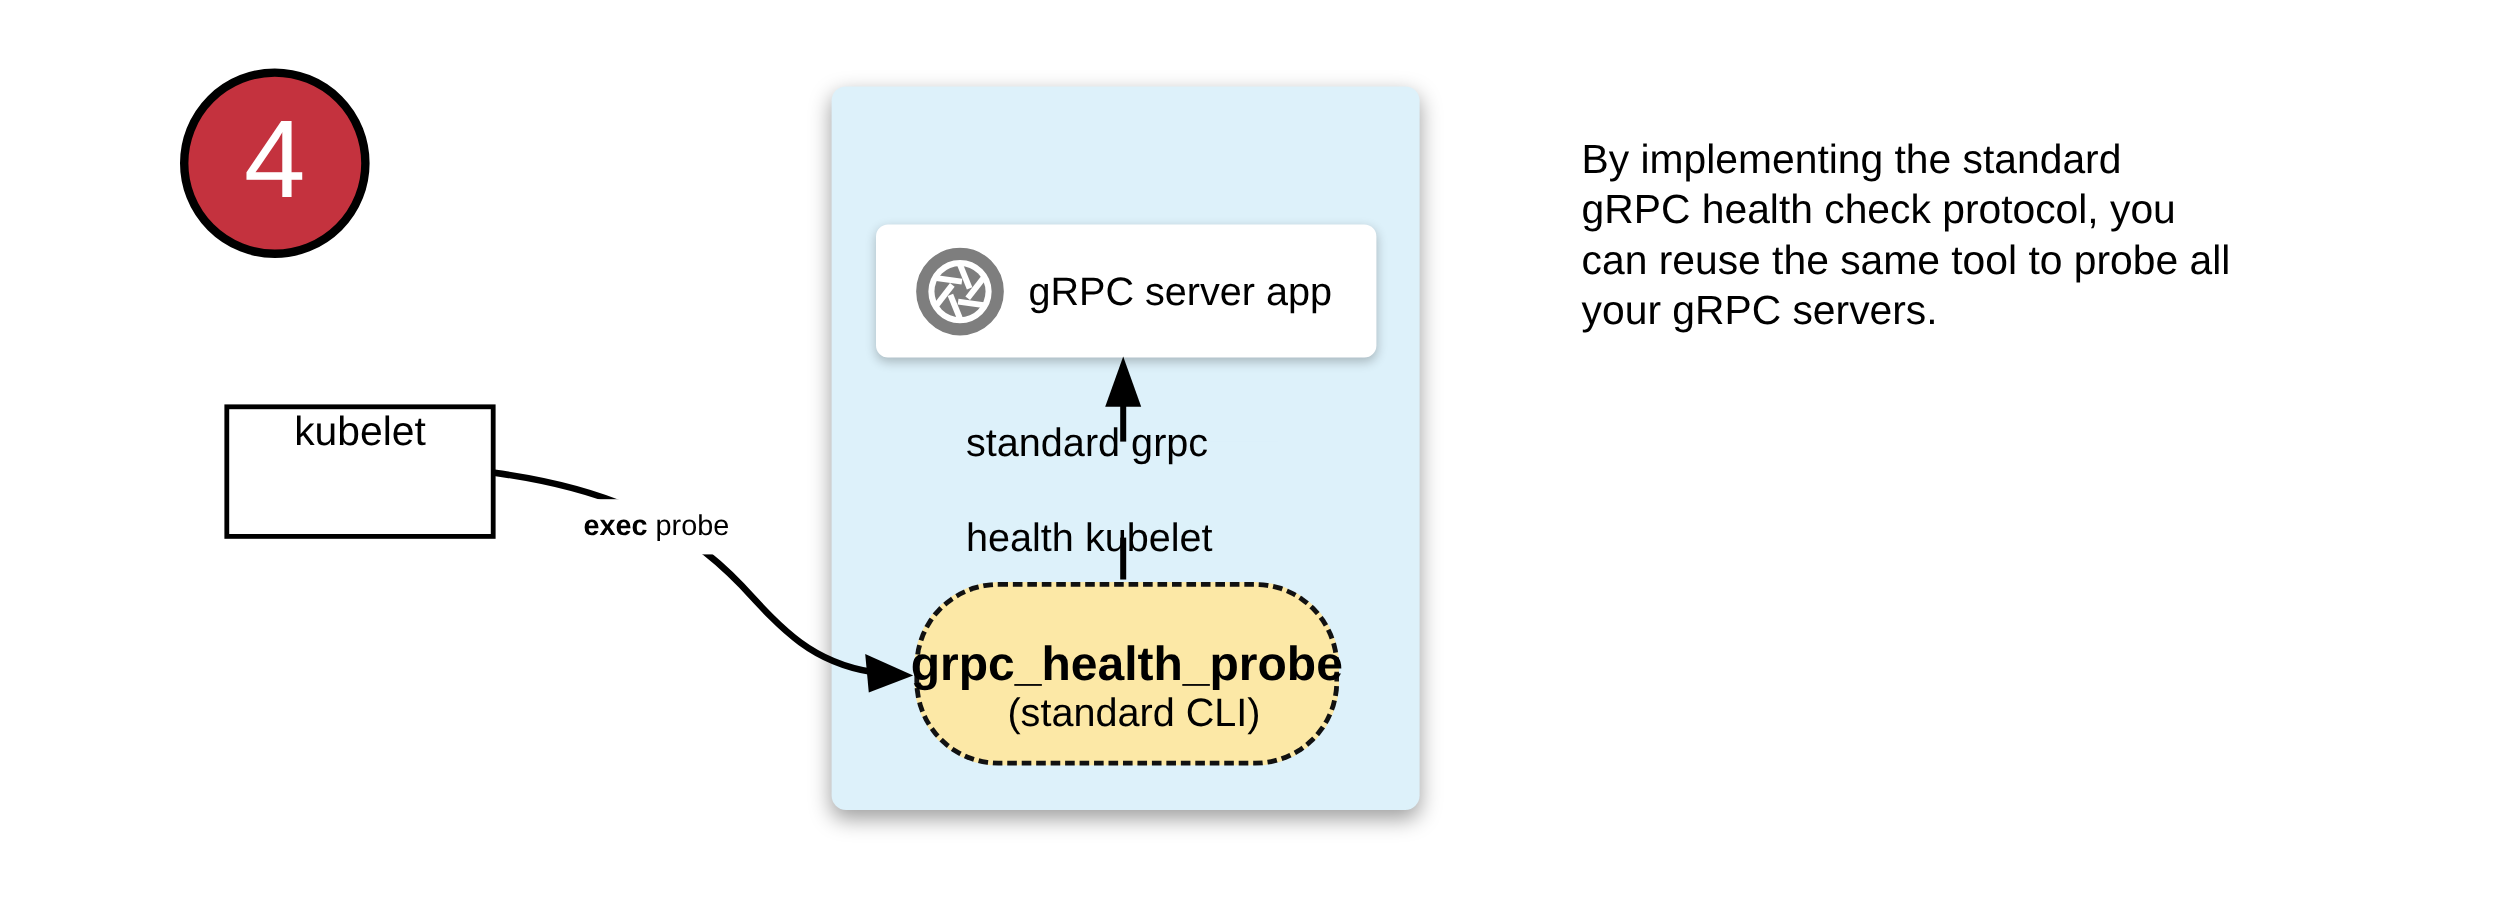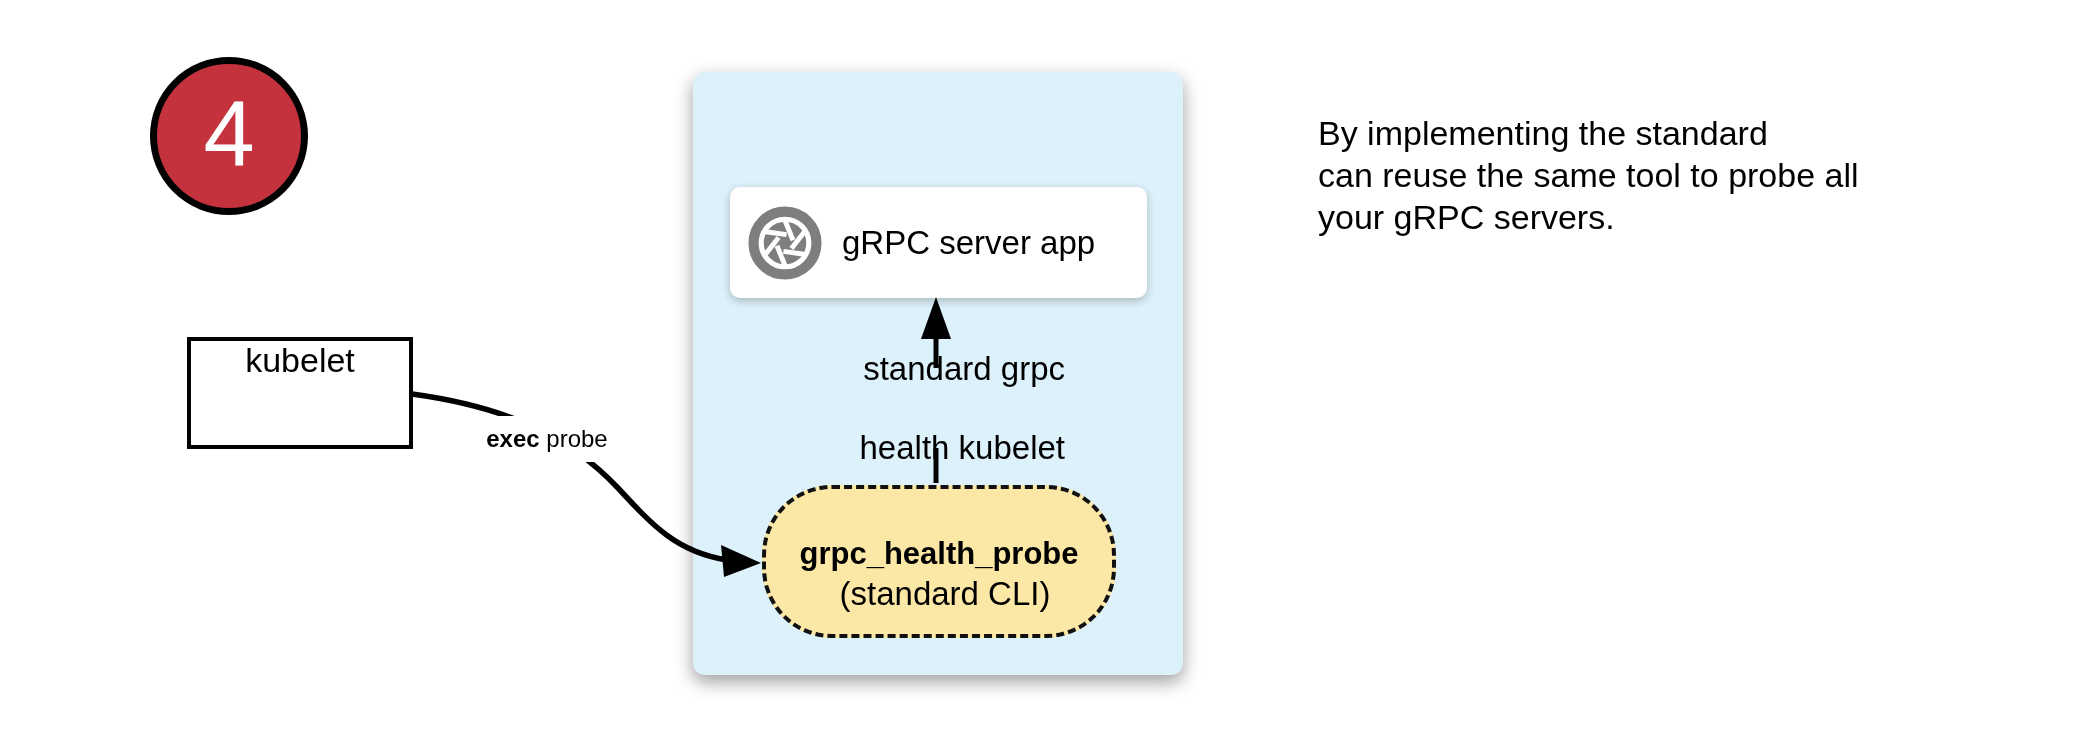--- a/index.html
+++ b/index.html
@@ -43,46 +43,46 @@
     position: absolute; left: 34px; top: 30px;
     font-size: 40px;
   }
 
   
   .server-card {
     position: absolute; left: 37px; top: 115px;
     width: 417px; height: 111px; box-sizing: border-box;
     background: #fff; border-radius: 10px;
     box-shadow: 0 3px 9px rgba(0,0,0,0.24);
-    display: flex; align-items: center; padding-left: 18px;
+    display: flex; align-items: center; padding-left: 33px;
   }
   .aperture { width: 74px; height: 74px; flex: 0 0 auto; }
   .server-label { font-size: 33px; margin-left: 20px; }
 
   
   .probe-pill {
     position: absolute; left: 69px; top: 413px;
     width: 354px; height: 153px; box-sizing: border-box;
     background: #FCE8A6; border: 4px dashed #111; border-radius: 70px;
     display: flex; flex-direction: column; align-items: center; justify-content: center;
   }
-  .pill-title { font-size: 31px; font-weight: bold; line-height: 40px; margin-top: 24px; }
+  .pill-title { font-size: 40px; font-weight: bold; line-height: 40px; margin-top: 24px; }
   .pill-sub { font-size: 33px; line-height: 40px; margin-left: 12px; }
 
   
   .arrow { position: absolute; overflow: visible; }
   .arrow-vertical { left: 915px; top: 295px; z-index: 2; }
   .arrow-curved { left: 405px; top: 380px; z-index: 2; }
 
   
   .protocol-label {
     position: absolute; left: 805px; top: 368px;
     width: 260px; height: 80px;
     background: #DDF1FA;
-    display: flex; flex-direction: column; align-items: flex-end; justify-content: center;
+    display: flex; flex-direction: column; align-items: flex-start; justify-content: center;
     font-size: 33px; line-height: 39px; text-align: center;
     z-index: 3;
     gap: 40px;
   }
   .exec-label {
     position: absolute; left: 448px; top: 416px;
     width: 198px; height: 46px;
     background: #fff;
     display: flex; align-items: center; justify-content: center;
     font-size: 24px; white-space: pre;
@@ -147,17 +147,18 @@
     <path d="M 7 14 C 95 26, 160 52, 213 108 C 248 146, 272 172, 322 180" fill="none" stroke="#000" stroke-width="5.5"></path>
     <polygon points="356,183 316,165 319,197" fill="#000"></polygon>
   </svg>
 
   <div class="exec-label">
     <span class="b">exec</span><span> probe</span>
   </div>
 
   <div class="note">
     <div>By implementing the standard</div>
+    <div>gRPC health check protocol, you</div>
     <div>can reuse the same tool to probe all</div>
     <div>your gRPC servers.</div>
   </div>
 
 </div>
 
 </body></html>

